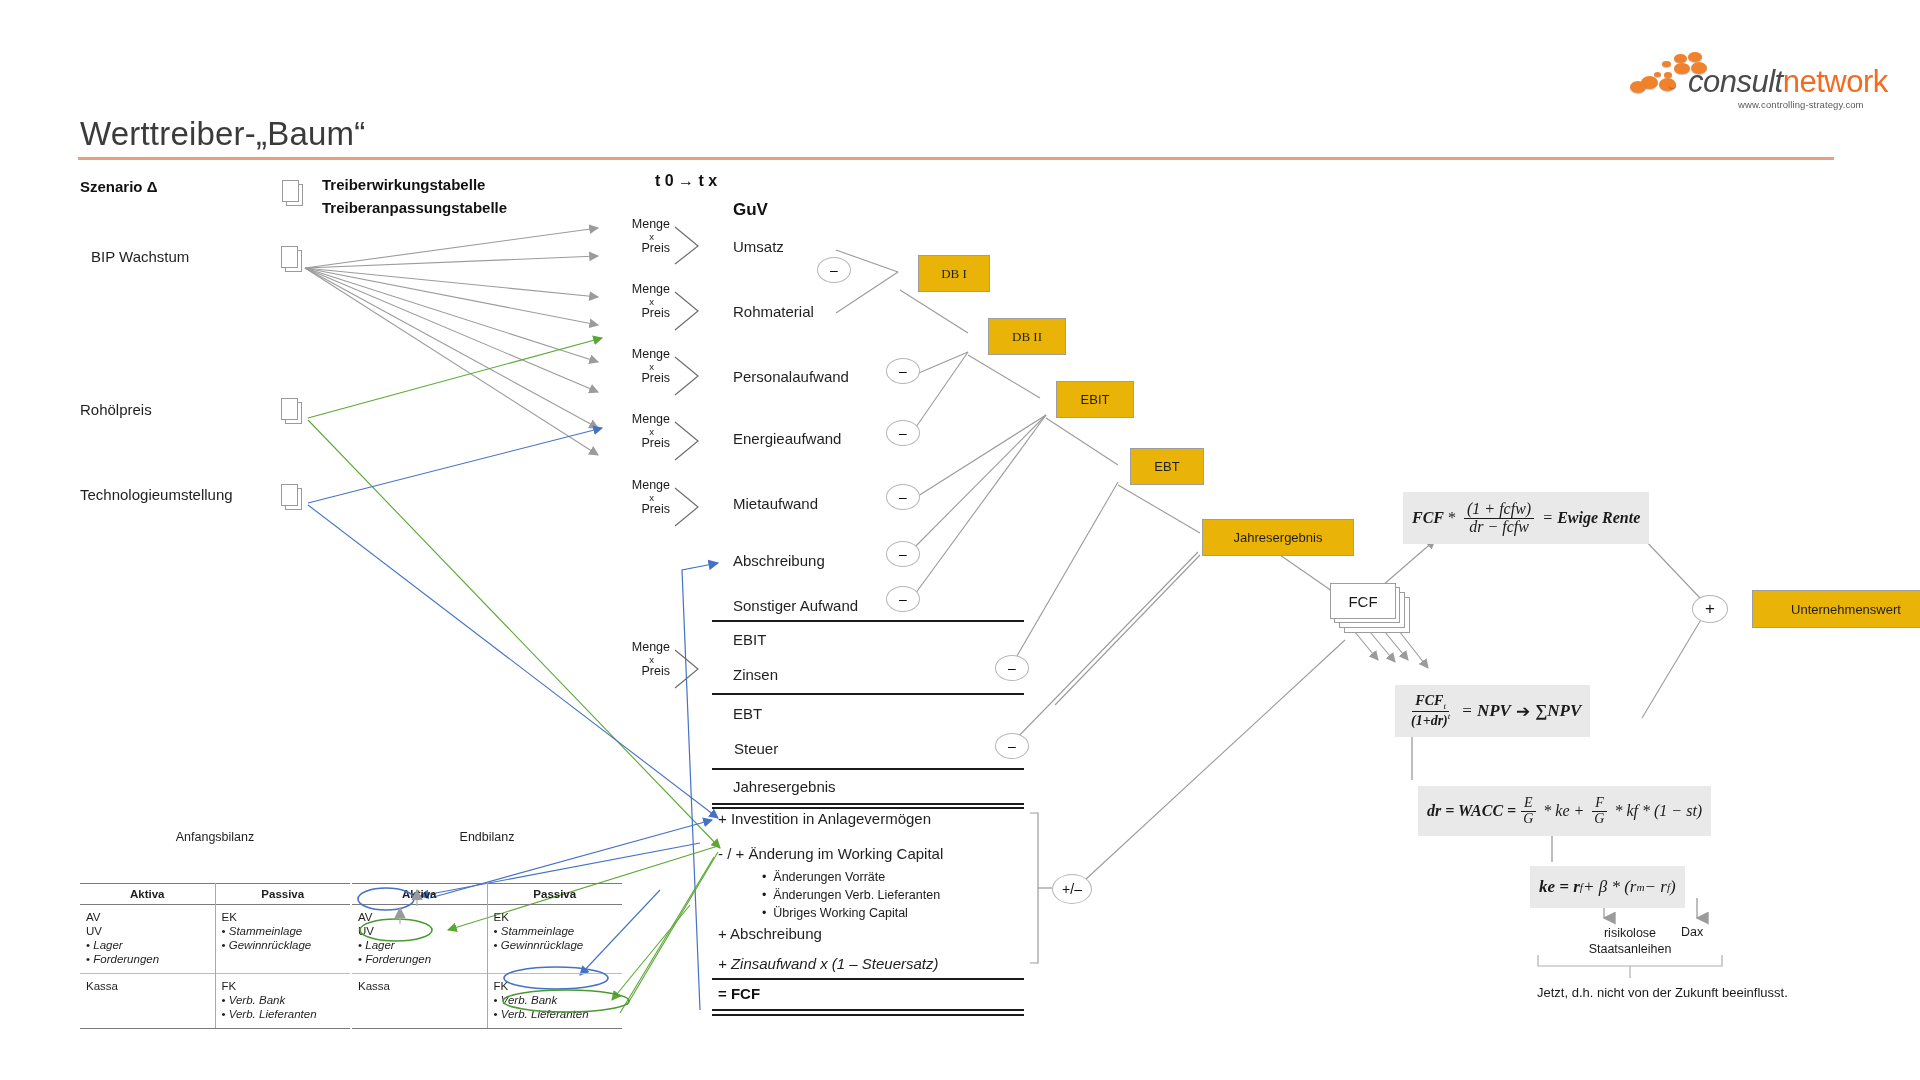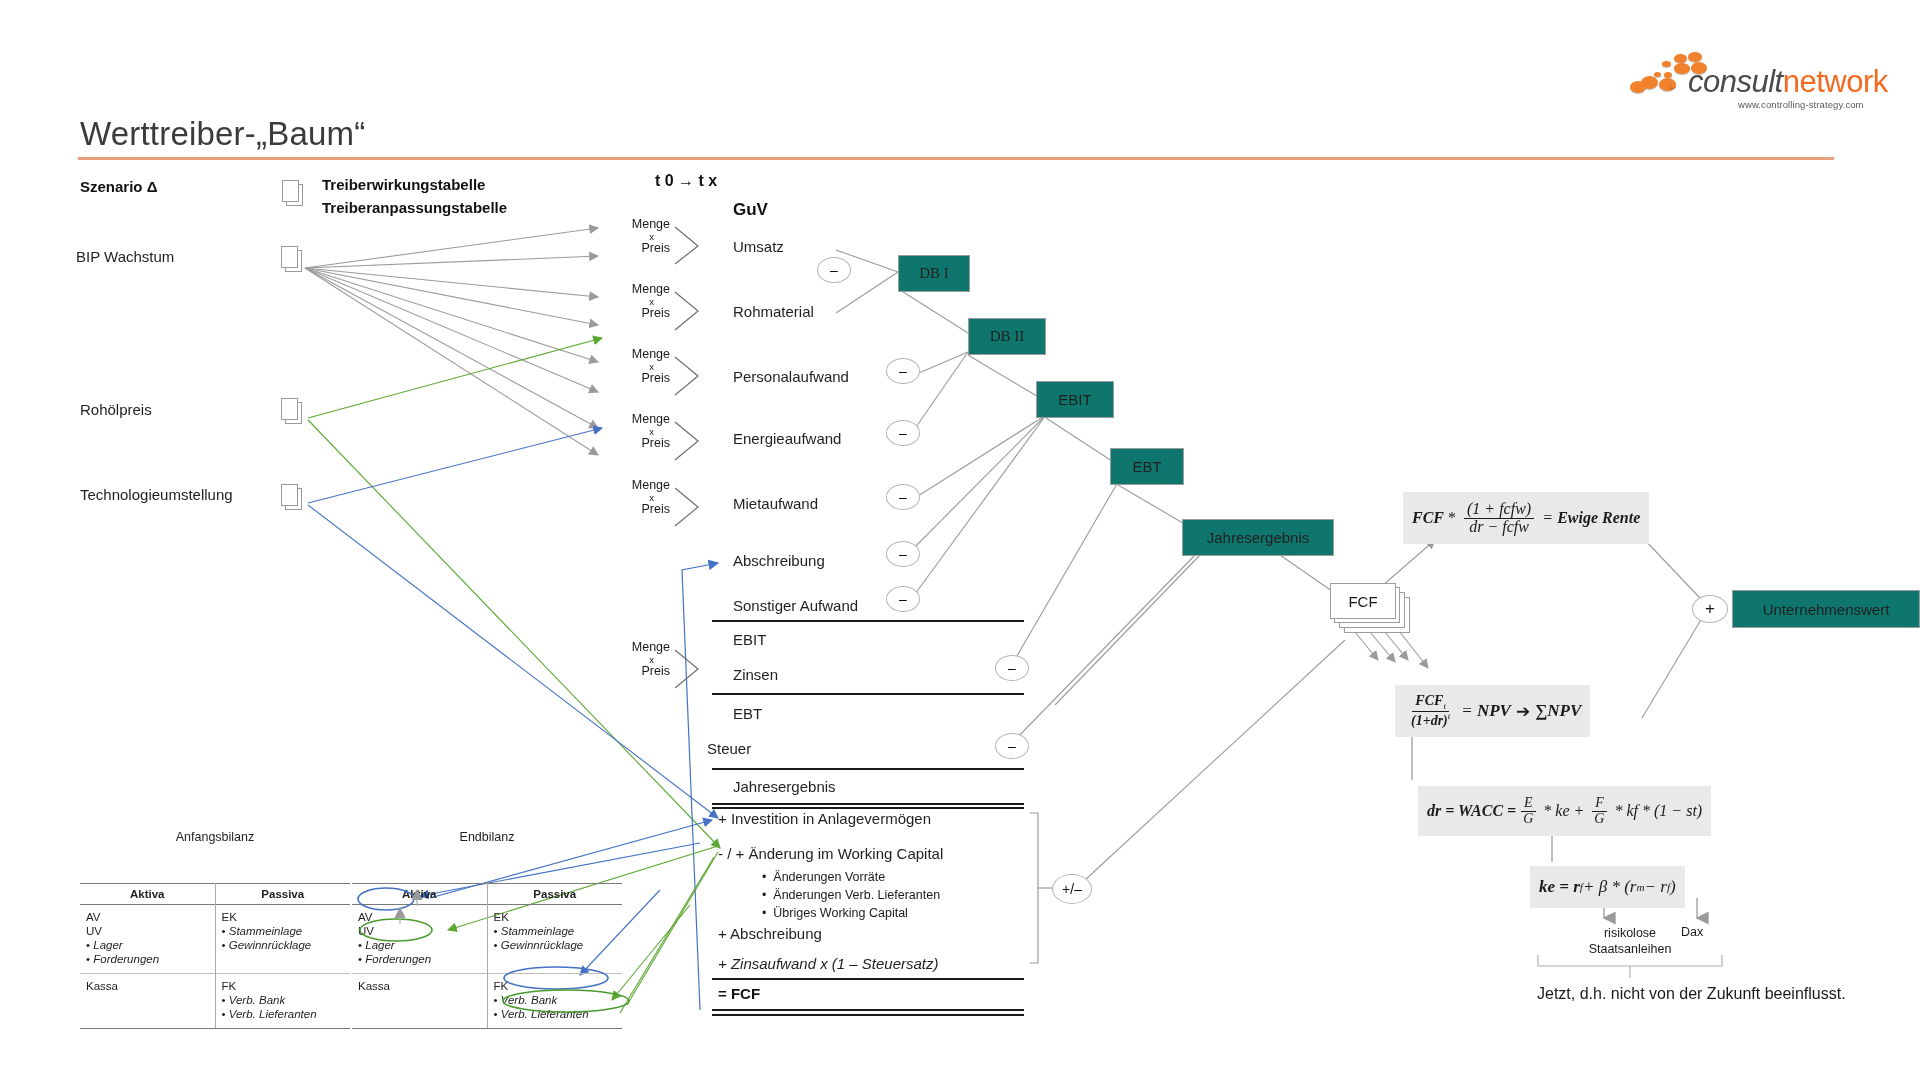--- a/index.html
+++ b/index.html
@@ -32,23 +32,23 @@
   .docicon .p2{left:4px;top:4px;}
   .docicon .p1{left:0px;top:0px;}
 
   
   .mp{width:66px;text-align:right;}
   .mp .m{font-size:12.5px;line-height:13px;}
   .mp .x{font-size:9.5px;line-height:11px;margin-right:16px;}
   .mp .p{font-size:12.5px;line-height:13px;}
 
   
-  .node{position:absolute;border:1.7px solid #9d9d9d;background:#0f766e;
+  .node{position:absolute;border:1.7px solid #9d9d9d;background:#eab308;
         display:flex;align-items:center;justify-content:center;
-        font-size:15px;color:#1f1f1f;white-space:nowrap;}
+        font-size:13px;color:#1f1f1f;white-space:nowrap;margin-left:20px;}
   .opcirc{position:absolute;border:1px solid #b6b6b6;border-radius:50%;background:#fff;
           display:flex;align-items:center;justify-content:center;font-size:14px;color:#111;}
 
   
   .fx{position:absolute;background:#e9e9e9;color:#1b1b1b;
       font-family:"Liberation Serif",serif;display:flex;align-items:center;
       white-space:nowrap;padding:4px 9px;}
   .frac{display:inline-flex;flex-direction:column;align-items:center;
         vertical-align:middle;margin:0 4px;line-height:1.05;}
   .frac .num{border-bottom:1.3px solid #1b1b1b;padding:0 3px;}
@@ -249,21 +249,21 @@
   <div class="abs docicon" style="left:282px;top:180px;">
     <div class="p p2"></div>
       <div class="p p1"></div>
   </div>
   <div class="abs lbl-b" style="left:322px;top:176px;">Treiberwirkungstabelle</div>
   <div class="abs lbl-b" style="left:322px;top:199px;">Treiberanpassungstabelle</div>
 
   <div class="abs lbl-b" style="left:655px;top:172px;font-size:16px;">t 0  →  t x</div>
   <div class="abs lbl-b" style="left:733px;top:200px;font-size:17px;">GuV</div>
 
-  <div class="abs lbl" style="left:76px;top:248px;">BIP Wachstum</div>
+  <div class="abs lbl" style="left:91px;top:248px;">BIP Wachstum</div>
   <div class="abs docicon" style="left:281px;top:246px;">
     <div class="p p2"></div>
       <div class="p p1"></div>
   </div>
 
   <div class="abs lbl" style="left:80px;top:401px;">Rohölpreis</div>
   <div class="abs docicon" style="left:281px;top:398px;">
     <div class="p p2"></div>
       <div class="p p1"></div>
   </div>
@@ -308,21 +308,21 @@
   <div class="abs lbl" style="left:733px;top:238px;">Umsatz</div>
   <div class="abs lbl" style="left:733px;top:303px;">Rohmaterial</div>
   <div class="abs lbl" style="left:733px;top:368px;">Personalaufwand</div>
   <div class="abs lbl" style="left:733px;top:430px;">Energieaufwand</div>
   <div class="abs lbl" style="left:733px;top:495px;">Mietaufwand</div>
   <div class="abs lbl" style="left:733px;top:552px;">Abschreibung</div>
   <div class="abs lbl" style="left:733px;top:597px;">Sonstiger Aufwand</div>
   <div class="abs lbl" style="left:733px;top:631px;">EBIT</div>
   <div class="abs lbl" style="left:733px;top:666px;">Zinsen</div>
   <div class="abs lbl" style="left:733px;top:705px;">EBT</div>
-  <div class="abs lbl" style="left:707px;top:740px;">Steuer</div>
+  <div class="abs lbl" style="left:734px;top:740px;">Steuer</div>
   <div class="abs lbl" style="left:733px;top:778px;">Jahresergebnis</div>
 
   <div class="opcirc" style="left:817px;top:257px;width:32px;height:24px;">–</div>
   <div class="opcirc" style="left:886px;top:358px;width:32px;height:24px;">–</div>
   <div class="opcirc" style="left:886px;top:420px;width:32px;height:24px;">–</div>
   <div class="opcirc" style="left:886px;top:484px;width:32px;height:24px;">–</div>
   <div class="opcirc" style="left:886px;top:541px;width:32px;height:24px;">–</div>
   <div class="opcirc" style="left:886px;top:586px;width:32px;height:24px;">–</div>
   <div class="opcirc" style="left:995px;top:655px;width:32px;height:24px;">–</div>
   <div class="opcirc" style="left:995px;top:733px;width:32px;height:24px;">–</div>
@@ -412,21 +412,21 @@
       <span class="it"> − r</span>
       <sub class="it">f</sub>
       <span class="it">)</span>
   </div>
 
   <div class="abs small" style="left:1575px;top:925px;text-align:center;width:110px;line-height:16px;">
     <div>risikolose</div>
     <div>Staatsanleihen</div>
   </div>
   <div class="abs small" style="left:1681px;top:925px;">Dax</div>
-  <div class="abs small" style="left:1537px;top:985px;font-size:16px;">Jetzt, d.h. nicht von der Zukunft beeinflusst.</div>
+  <div class="abs small" style="left:1537px;top:985px;font-size:13px;">Jetzt, d.h. nicht von der Zukunft beeinflusst.</div>
 
   <div class="bal" style="left:80px;top:830px;width:270px;">
     <div class="cap">Anfangsbilanz</div>
     <table>
       <tbody>
           <tr class="tline">
         <th style="width:50%;">Aktiva</th>
         <th class="vdiv" style="width:50%;">Passiva</th>
       </tr>
       <tr class="tline">

